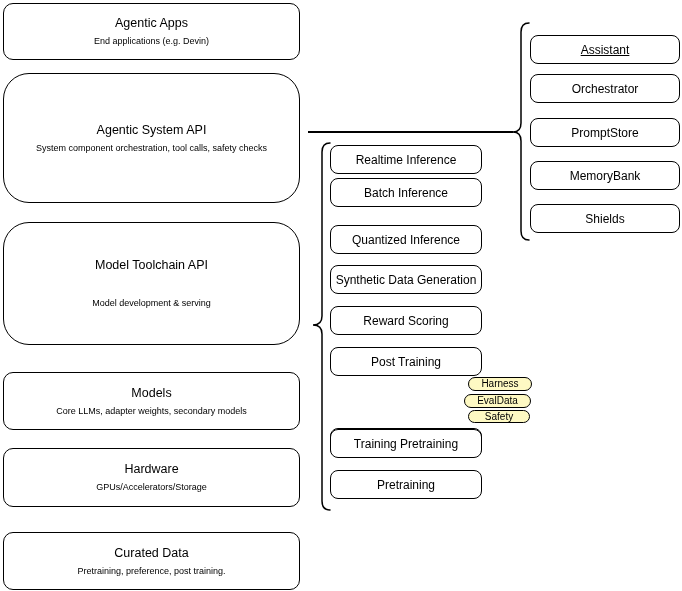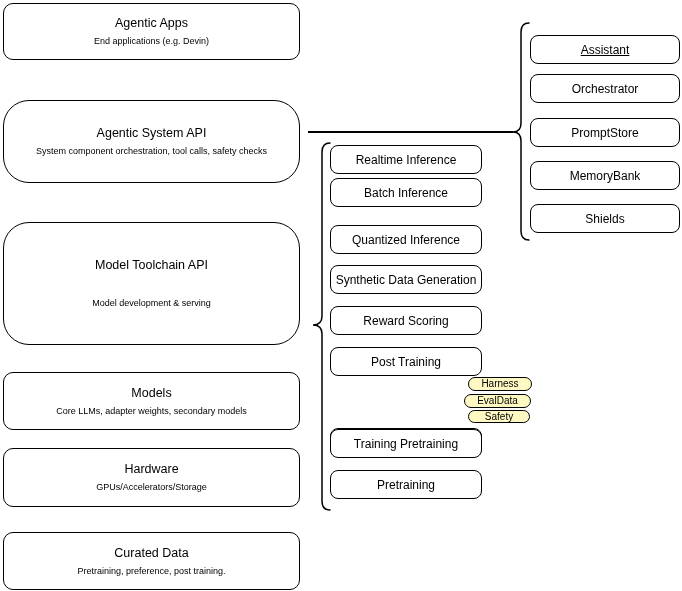--- a/index.html
+++ b/index.html
@@ -45,21 +45,21 @@
     <path d="M 308 132 L 513 132" stroke="#000" stroke-width="2" fill="none"></path>
     <path d="M 529 23 Q 521 23 521 32 L 521 123 Q 521 132 513 132 Q 521 132 521 141 L 521 231 Q 521 240 529 240" stroke="#000" stroke-width="1.5" fill="none" stroke-linecap="round"></path>
     <path d="M 330 143 Q 322 143 322 152 L 322 316 Q 322 325 313 325 Q 322 325 322 334 L 322 501 Q 322 510 330 510" stroke="#000" stroke-width="1.5" fill="none" stroke-linecap="round"></path>
   </svg>
 
   <div class="lbox r10" style="top:3px; height:57px;">
     <div class="t">Agentic Apps</div>
     <div class="s">End applications (e.g. Devin)</div>
   </div>
 
-  <div class="lbox r27" style="top:100px; height:83px;">
+  <div class="lbox r27" style="top:73px; height:130px;">
     <div class="t">Agentic System API</div>
     <div class="s">System component orchestration, tool calls, safety checks</div>
   </div>
 
   <div class="lbox r27" style="top:222px; height:123px;gap:20px;">
     <div class="t">Model Toolchain API</div>
     <div class="s">Model development &amp; serving</div>
   </div>
 
   <div class="lbox r10" style="top:372px; height:58px;">

